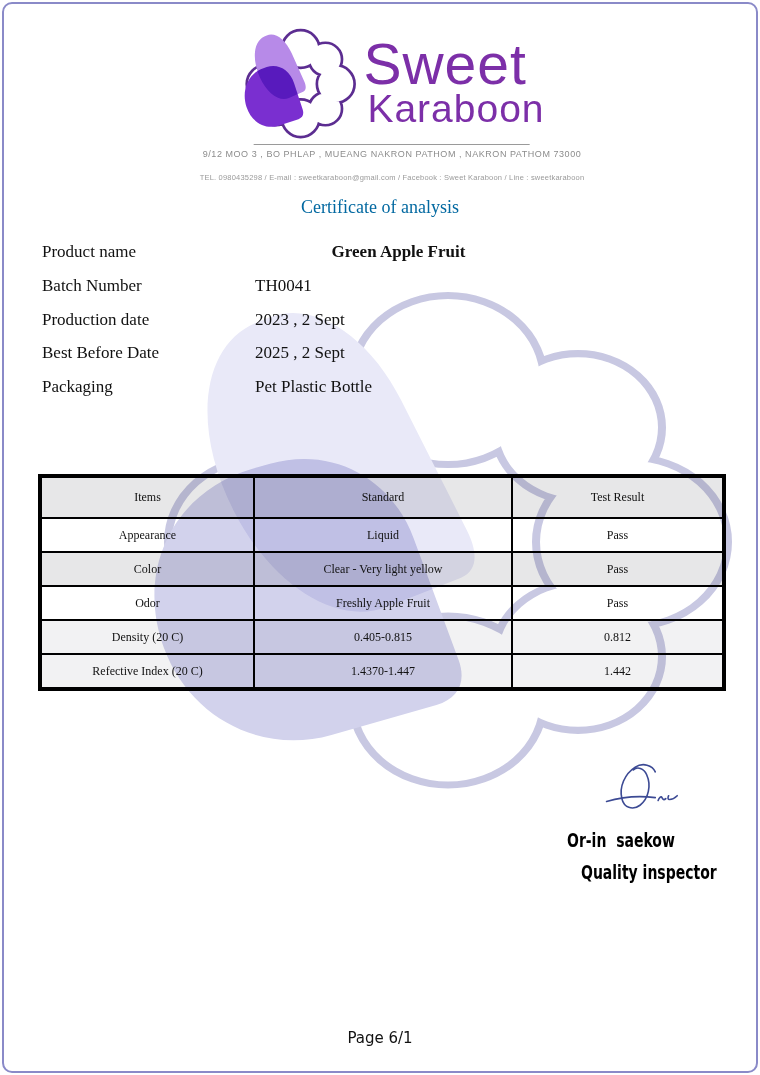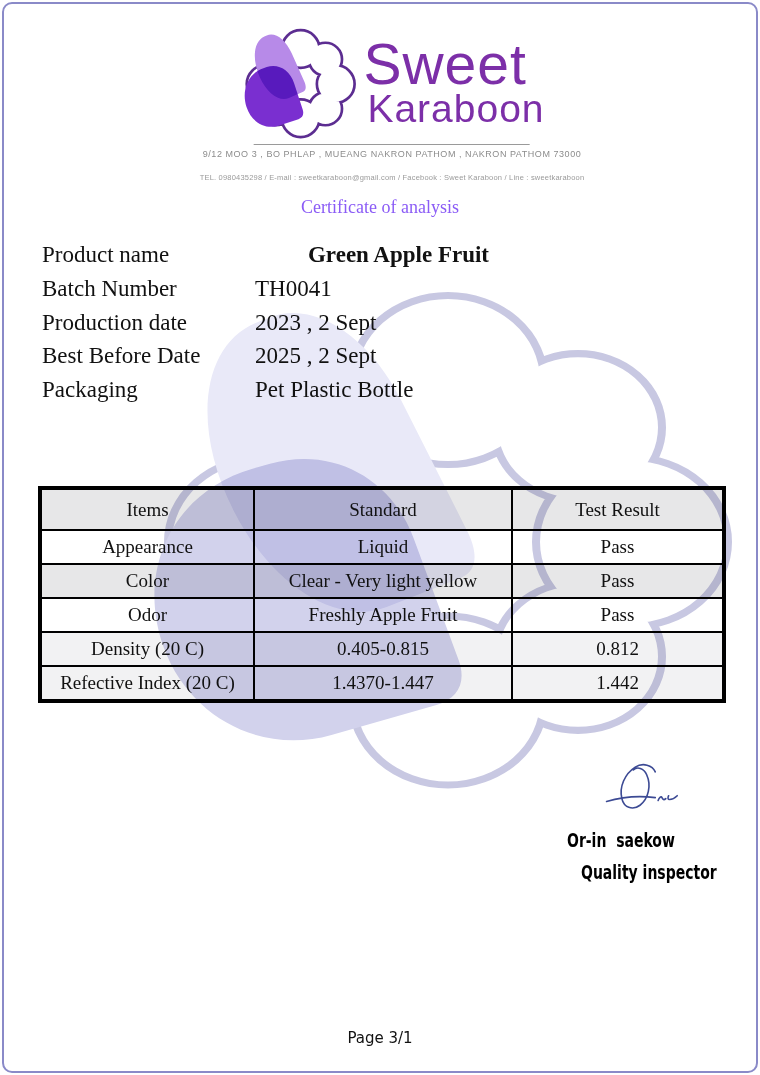--- a/index.html
+++ b/index.html
@@ -17,32 +17,32 @@
   .brand-text{margin-left:2px;line-height:1;color:#7c2fa8;font-family:"Liberation Sans",sans-serif;}
   .brand-line1{font-size:57px;letter-spacing:1px;line-height:.86;}
   .brand-line2{font-size:39px;letter-spacing:1px;margin-left:4px;}
   .header-divider{width:276px;height:0;border-top:1px solid #9a9a9a;margin:6px 0 4px 0;}
   .address-line1{font-family:"Liberation Sans",sans-serif;font-size:9px;color:#8c8c8c;
                  letter-spacing:.55px;white-space:nowrap;}
   .address-line2{font-family:"Liberation Sans",sans-serif;font-size:7.5px;color:#9a9a9a;
                  letter-spacing:.2px;white-space:nowrap;margin-top:14px;}
 
   .doc-title{position:absolute;top:197px;left:0;width:100%;text-align:center;
-             color:#8b5cf6;font-size:18px;}
+             color:#0369a1;font-size:18px;}
 
   
-  .details{position:absolute;top:242px;left:42px;width:500px;font-size:23px;}
+  .details{position:absolute;top:242px;left:42px;width:500px;font-size:17px;}
   .detail-row{display:flex;height:33.8px;align-items:flex-start;}
   .detail-label{width:213px;flex:0 0 auto;}
   .detail-value{flex:1;}
   .bold-value{font-weight:bold;text-align:center;}
 
   
-  .coa-table{position:absolute;top:486px;left:38px;width:684px;border-collapse:collapse;
-             font-size:19px;table-layout:fixed;}
+  .coa-table{position:absolute;top:474px;left:38px;width:684px;border-collapse:collapse;
+             font-size:12px;table-layout:fixed;}
   .coa-table th,.coa-table td{border:2.5px solid #000;text-align:center;font-weight:normal;
              padding:0;vertical-align:middle;}
   .coa-table{border:4px solid #000;}
   .coa-table th{height:39px;background:rgba(20,20,30,0.10);}
   .coa-table td{height:32px;}
   tr.shade-mid td{background:rgba(20,20,30,0.10);}
   tr.shade-light td{background:rgba(20,20,30,0.055);}
 
   
   .signature-ink{position:absolute;left:598px;top:760px;width:84px;height:60px;overflow:visible;}
@@ -171,16 +171,16 @@
     <g fill="none" stroke="#3c4a94" stroke-width="1.7" stroke-linecap="round">
       <path d="M 60,12 C 57,5 47,2 39,7 C 28,14 22,28 25,40 C 27,49 36,53 44,47 C 53,40 56,26 51,15 C 48,8 41,6 37,10"></path>
       <path d="M 9,43 C 26,38 44,37 60,39"></path>
       <path d="M 63,42 C 64,39 66,37 67,39 C 68,41 69,42 71,40"></path>
       <path d="M 74,37 C 73,39 73,41 75,41 C 78,41 81,39 83,37"></path>
     </g>
   </svg>
   <div class="sig-name">Or-in  saekow</div>
   <div class="sig-role">Quality inspector</div>
 
-  <div class="page-footer">Page 3/1</div>
+  <div class="page-footer">Page 6/1</div>
 </div>
 
 <div class="page-frame"></div>
 
 </body></html>

